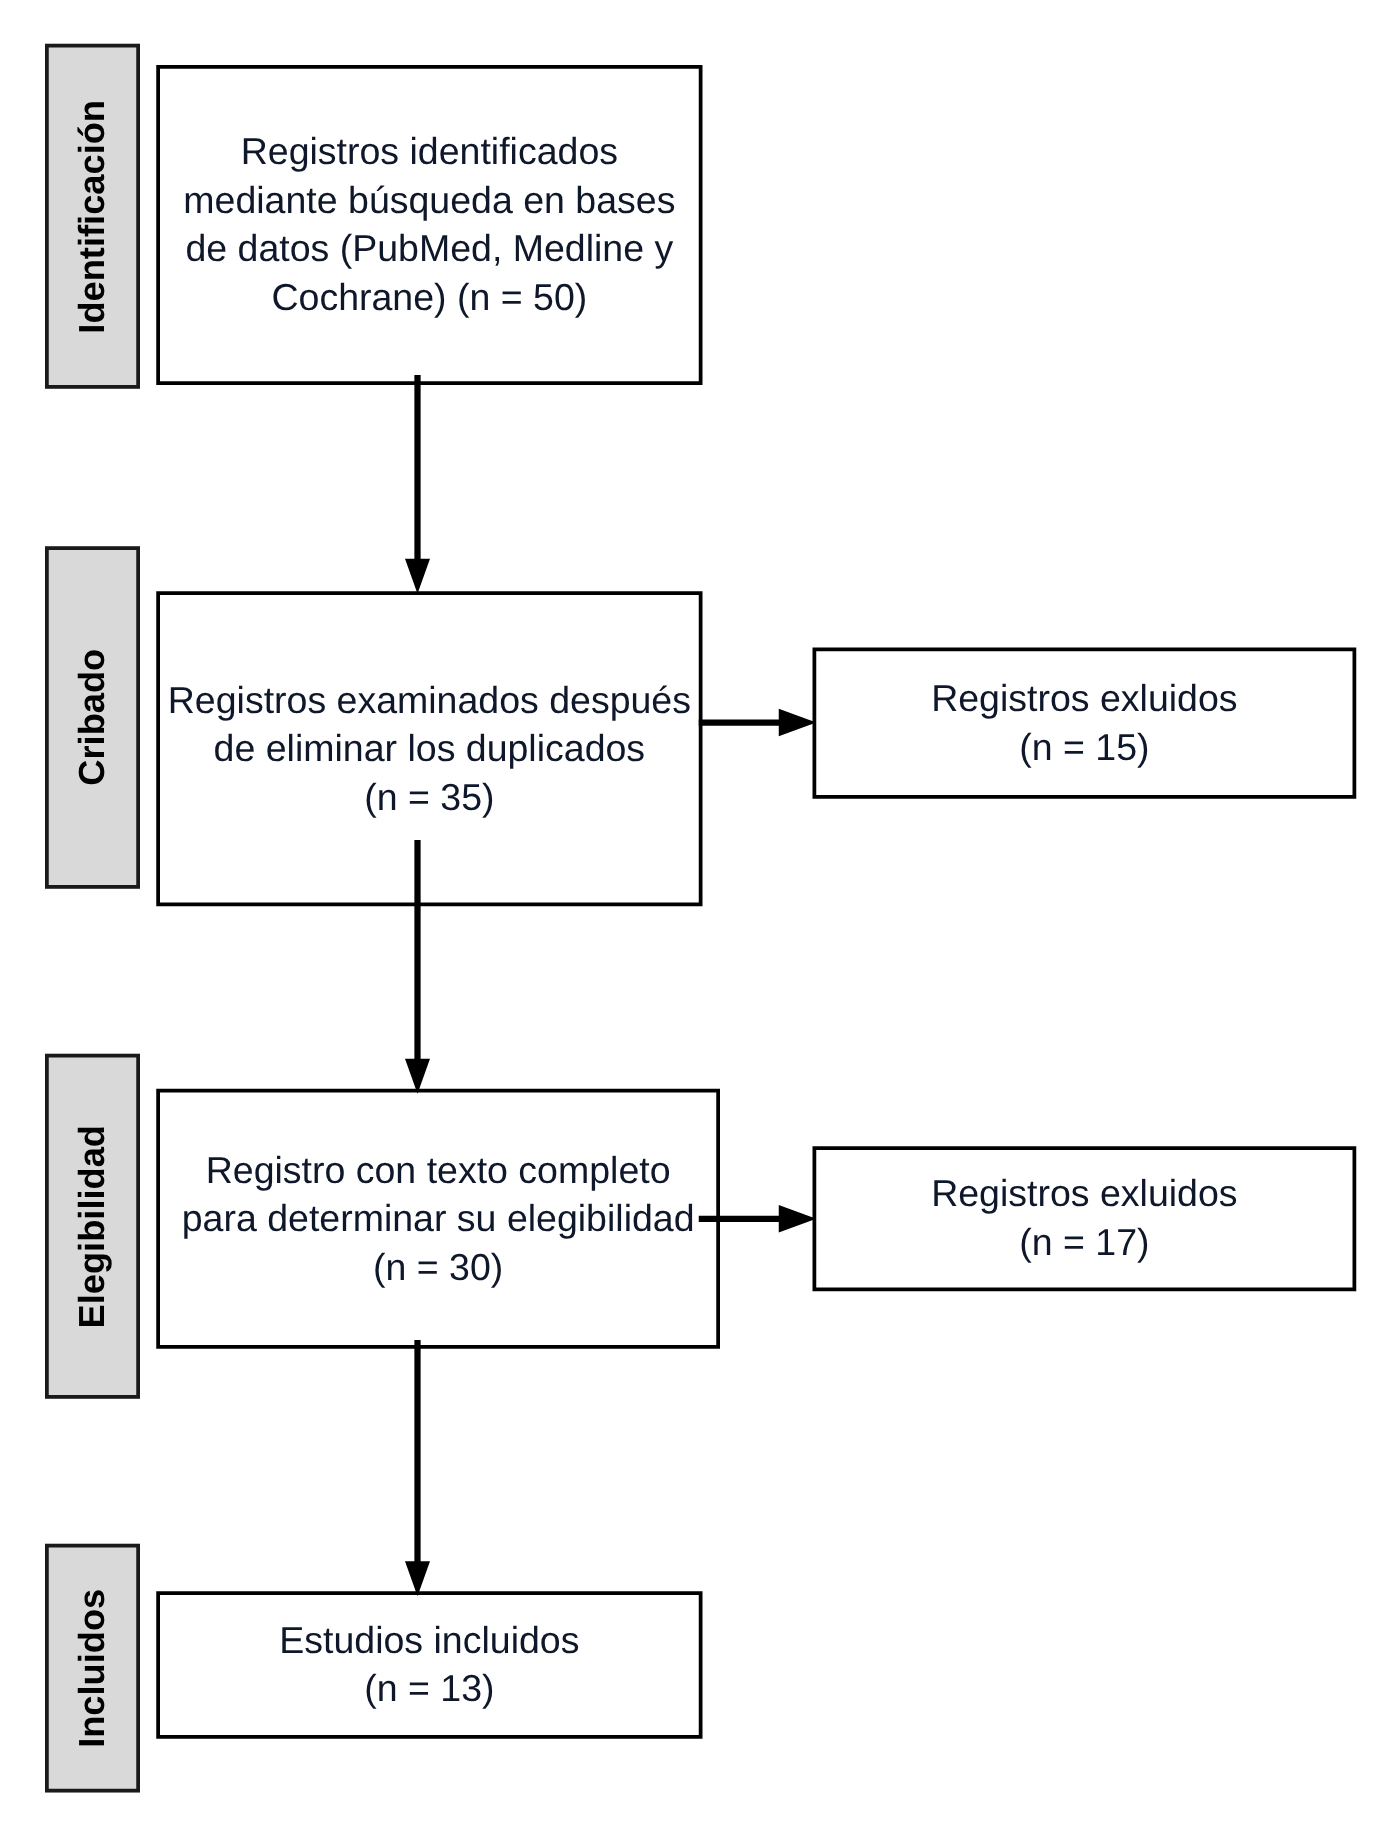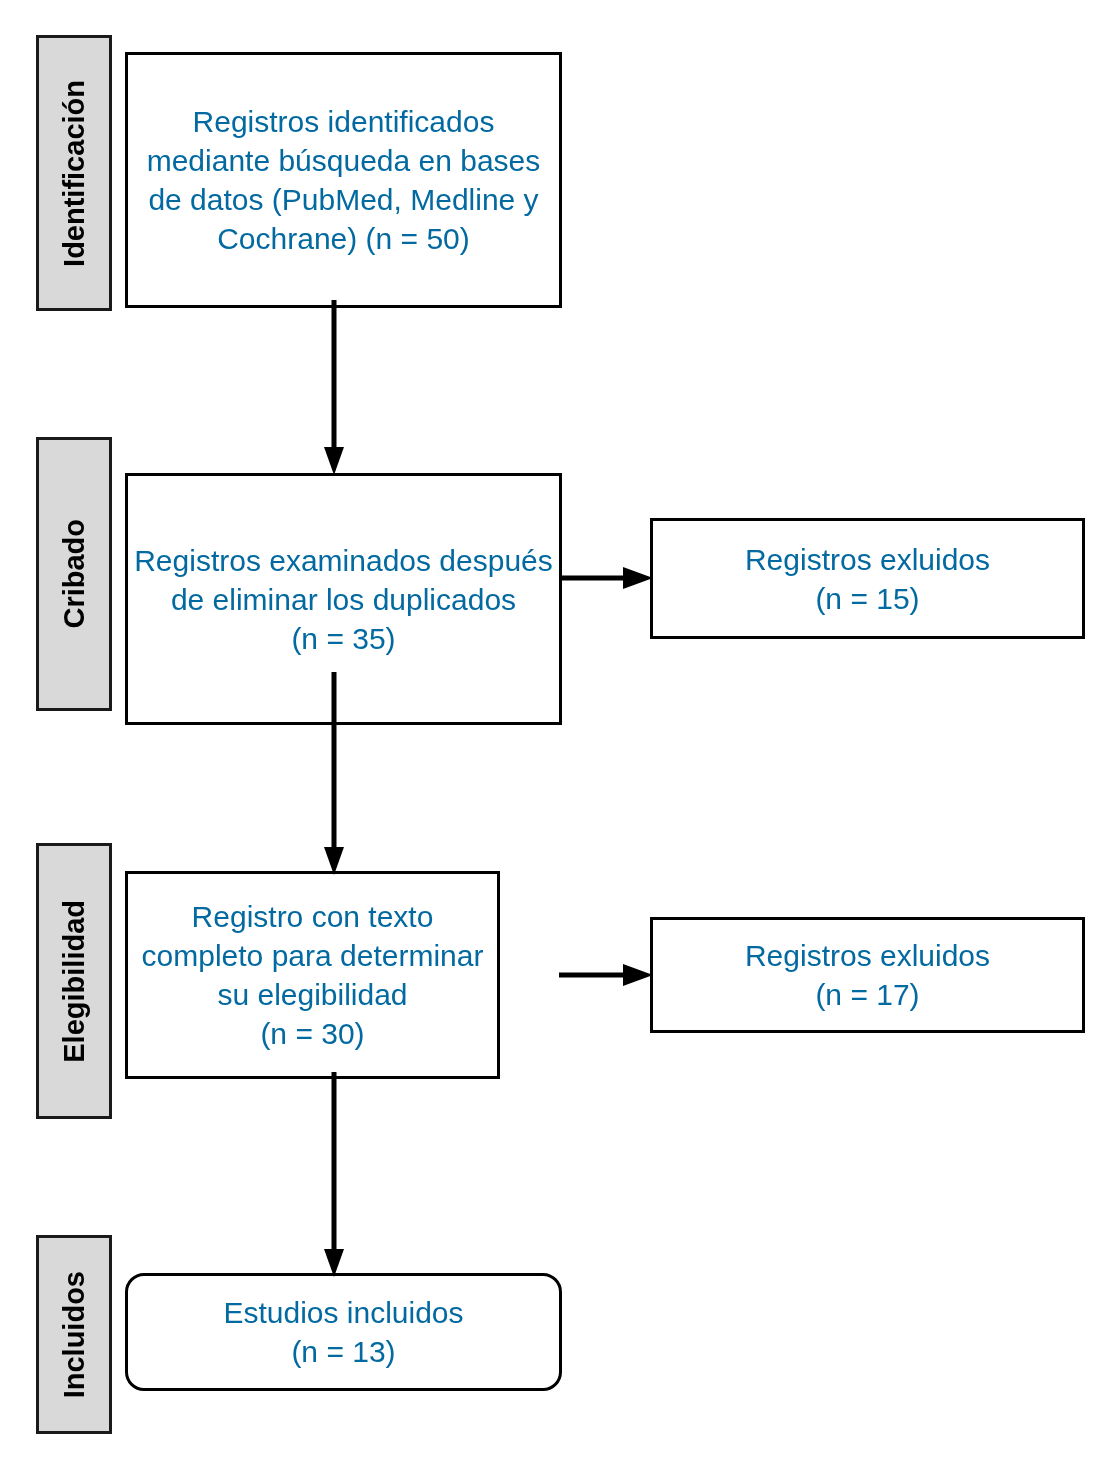--- a/index.html
+++ b/index.html
@@ -47,21 +47,21 @@
     background: #ffffff;
     border: 3px solid #000000;
     display: flex;
     align-items: center;
     justify-content: center;
     text-align: center;
   }
   .box .btext {
     font-size: 30px;
     line-height: 1.30;
-    color: #0369a1;
+    color: #0f172a;
     padding: 0 3px;
     white-space: pre-line;
   }
 
   
   .connector {
     position: absolute;
     overflow: visible;
   }
 </style>
@@ -93,31 +93,31 @@
   <div class="box" style="left:125px; top:473px; width:437px; height:252px;">
     <span class="btext">Registros examinados después de eliminar los duplicados
 (n = 35)</span>
   </div>
 
   <div class="box" style="left:650px; top:518px; width:435px; height:121px;">
     <span class="btext">Registros exluidos
 (n = 15)</span>
   </div>
 
-  <div class="box" style="left:125px; top:871px; width:375px; height:208px;text-align:center;">
+  <div class="box" style="left:125px; top:871px; width:451px; height:208px;text-align:center;">
     <span class="btext">Registro con texto completo para  determinar su elegibilidad
 (n = 30)</span>
   </div>
 
   <div class="box" style="left:650px; top:917px; width:435px; height:116px;">
     <span class="btext">Registros exluidos
 (n = 17)</span>
   </div>
 
-  <div class="box" style="left:125px; top:1273px; width:437px; height:118px;border-radius:19px;">
+  <div class="box" style="left:125px; top:1273px; width:437px; height:118px;">
     <span class="btext">Estudios incluidos
 (n = 13)</span>
   </div>
 
   <svg class="connector" style="left:300px; top:300px; width:70px; height:180px;" viewBox="0 0 70 180">
     <line x1="34" y1="0" x2="34" y2="153" stroke="#000000" stroke-width="5"></line>
     <polygon points="34,175 24,147 44,147" fill="#000000"></polygon>
   </svg>
 
   <svg class="connector" style="left:555px; top:550px; width:110px; height:60px;" viewBox="0 0 110 60">

